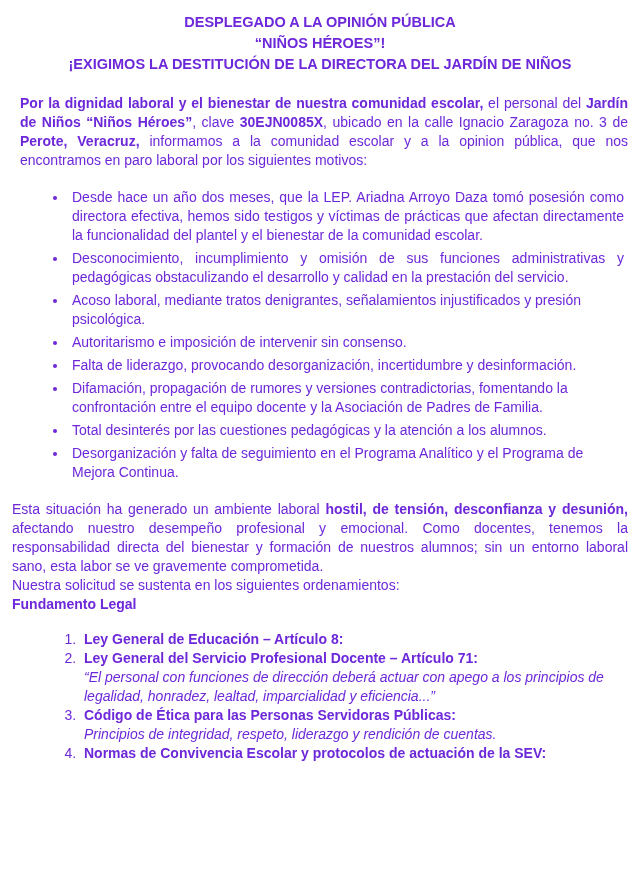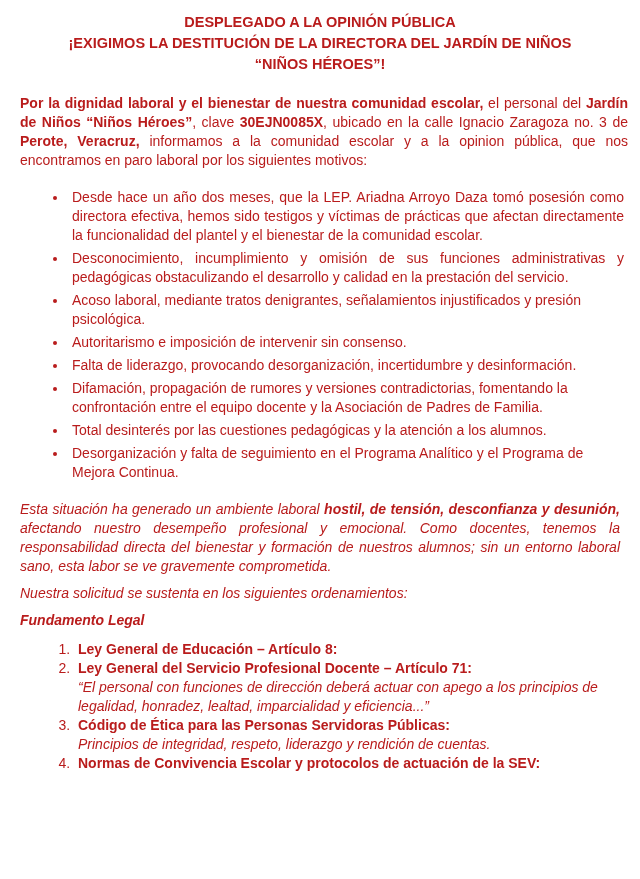--- a/index.html
+++ b/index.html
@@ -13,59 +13,59 @@
     overflow: hidden;
   }
   .page {
     box-sizing: border-box;
     width: 640px;
     height: 879px;
     padding: 10px 12px 0 12px;
     font-family: "Liberation Sans", sans-serif;
     font-size: 14px;
     line-height: 19px;
-    color: #b91c1c;
+    color: #6d28d9;
     -webkit-font-smoothing: antialiased;
   }
   .title {
     text-align: center;
     font-weight: 700;
     font-size: 14.5px;
     line-height: 21px;
     margin: 2px 0 19px 0;
   }
   .title .tline { white-space: nowrap; }
   .para { margin: 0 0 18px 8px; }
-  .tight { margin: 8px; font-style: italic; }
+  .tight { margin: 0; }
   .justify { text-align: justify; }
   .b { font-weight: 700; }
   ul.grievances {
     margin: 0 0 18px 0;
     padding: 0 0 0 52px;
     list-style: disc outside;
   }
   ul.grievances li { margin: 4px; padding-left: 4px; }
   ol.legal {
-    margin: 10px;
+    margin: 16px;
     padding: 0 0 0 52px;
     list-style: decimal outside;
   }
   ol.legal li { margin: 0; padding-left: 4px; }
   ol.legal li::marker { font-weight: 400; }
   .quote { font-style: italic; }
 </style>
 </head>
 <body>
 
 <div class="page">
 
   <header class="title">
     <div class="tline">DESPLEGADO A LA OPINIÓN PÚBLICA</div>
+    <div class="tline">“NIÑOS HÉROES”!</div>
     <div class="tline">¡EXIGIMOS LA DESTITUCIÓN DE LA DIRECTORA DEL JARDÍN DE NIÑOS</div>
-    <div class="tline">“NIÑOS HÉROES”!</div>
   </header>
 
   <p class="para justify"><span class="b">Por la dignidad laboral y el bienestar de nuestra comunidad escolar,</span><span> el personal del </span><span class="b">Jardín de Niños “Niños Héroes”</span><span>, clave </span><span class="b">30EJN0085X</span><span>, ubicado en la calle Ignacio Zaragoza no. 3 de </span><span class="b">Perote, Veracruz,</span><span> informamos a la comunidad escolar y a la opinion pública, que nos encontramos en paro laboral por los siguientes motivos:</span></p>
 
   <ul class="grievances">
     <li class="justify">Desde hace un año dos meses, que la LEP. Ariadna Arroyo Daza tomó posesión como directora efectiva, hemos sido testigos y víctimas de prácticas que afectan directamente la funcionalidad del plantel y el bienestar de la comunidad escolar.</li>
     <li class="justify">Desconocimiento, incumplimiento y omisión de sus funciones administrativas y pedagógicas obstaculizando el desarrollo y calidad en la prestación del servicio.</li>
     <li>Acoso laboral, mediante tratos denigrantes, señalamientos injustificados y presión psicológica.</li>
     <li>Autoritarismo e imposición de intervenir sin consenso.</li>
     <li>Falta de liderazgo, provocando desorganización, incertidumbre y desinformación.</li>

